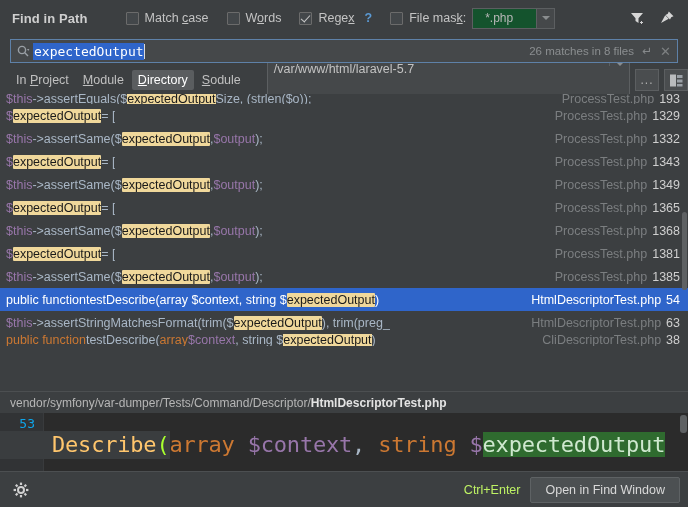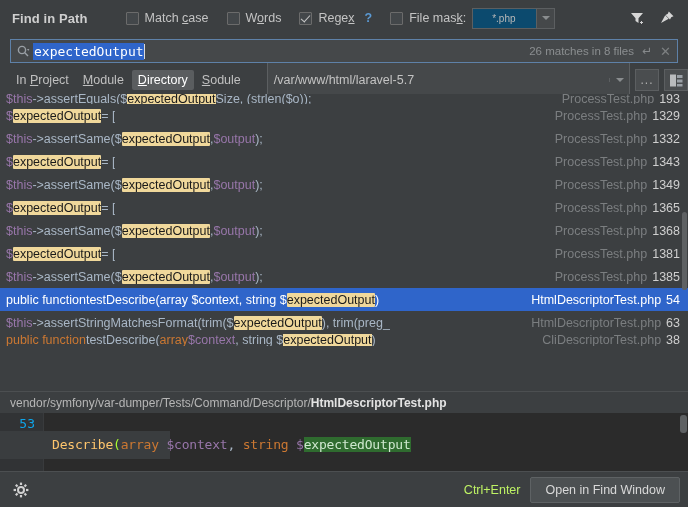--- a/index.html
+++ b/index.html
@@ -40,23 +40,23 @@
     width: 4px; height: 8px;
     border: solid #c8c8c8; border-width: 0 1.6px 1.6px 0;
     transform: rotate(42deg);
   }
   .chk-lbl { font-size: 12.5px; color: #c4c4c4; }
   .chk-lbl u { text-decoration: underline; text-underline-offset: 1px; }
   .help-q { color: #5b9ad4; font-weight: bold; font-size: 12.5px; margin-left: 4px; cursor: pointer; }
 
   .mask-input {
     width: 64px; height: 21px;
-    background: #0c4a6e; border: 1px solid #5c5f61;
-    color: #b7b7b7; font-size: 10px;
-    display: flex; align-items: center; padding-left: 19px;
+    background: #14532d; border: 1px solid #5c5f61;
+    color: #b7b7b7; font-size: 12px;
+    display: flex; align-items: center; padding-left: 12px;
     border-right: none;
   }
   .mask-arrow {
     width: 19px; height: 21px;
     background: #45484a; border: 1px solid #5c5f61;
     display: flex; align-items: center; justify-content: center;
   }
   .tri-down {
     width: 0; height: 0;
     border-left: 4px solid transparent; border-right: 4px solid transparent;
@@ -105,21 +105,21 @@
   }
   .scope-tab {
     font-size: 12.5px; color: #c0c0c0;
     padding: 3px 6px; border-radius: 2px;
     white-space: nowrap; cursor: pointer; margin-right: 2px;
   }
   .scope-tab u { text-decoration: underline; text-underline-offset: 1px; }
   .scope-tab.active { background: #5a5d5f; color: #ffffff; }
   .path-combo {
     margin-left: 18px; flex: 1;
-    height: 38px; display: flex; align-items: center;
+    height: 38px; display: flex; align-items: flex-start;
     background: #45484a; border: 1px solid #5c5f61;
   }
   .path-val {
     flex: 1; display: flex; align-items: center;
     padding-left: 6px; color: #c3c3c3; font-size: 12.5px;
     white-space: nowrap; overflow: hidden;
   }
   .path-arrow { width: 20px; display:flex; align-items:center; justify-content:center; border-left:1px solid #5c5f61; }
   .dots-btn {
     margin-left: 5px; width: 24px; height: 22px;
@@ -194,21 +194,21 @@
   }
   .gutter .g1 { display:block; height:18px; line-height:18px; color:#0ea5e9; }
   .gutter .g2 { display:block; height:28px; line-height:28px; color:#9a9da0; font-size:15px; }
   .code-area {
     flex: 1; position: relative; overflow: hidden;
     font-family: "DejaVu Sans Mono", "Liberation Mono", monospace;
     padding-left: 8px;
   }
   .code-l1 { height: 18px; }
   .code-l2 {
-    height: 28px; line-height: 28px; font-size: 13px; white-space: pre;
+    height: 28px; line-height: 28px; font-size: 22px; white-space: pre;
     letter-spacing: -0.2px;
   }
   .c-fn { color: #ffc66d; }
   .c-paren { color: #a9b7c6; }
   .c-kw { color: #cc7832; }
   .c-var { color: #9876aa; }
   .c-def { color: #a9b7c6; }
   .c-green { background: #2f6b2f; color: #cfe8cf; }
   .sel-band {
     position: absolute; left: 0px; top: 18px; width: 170px; height: 28px;

